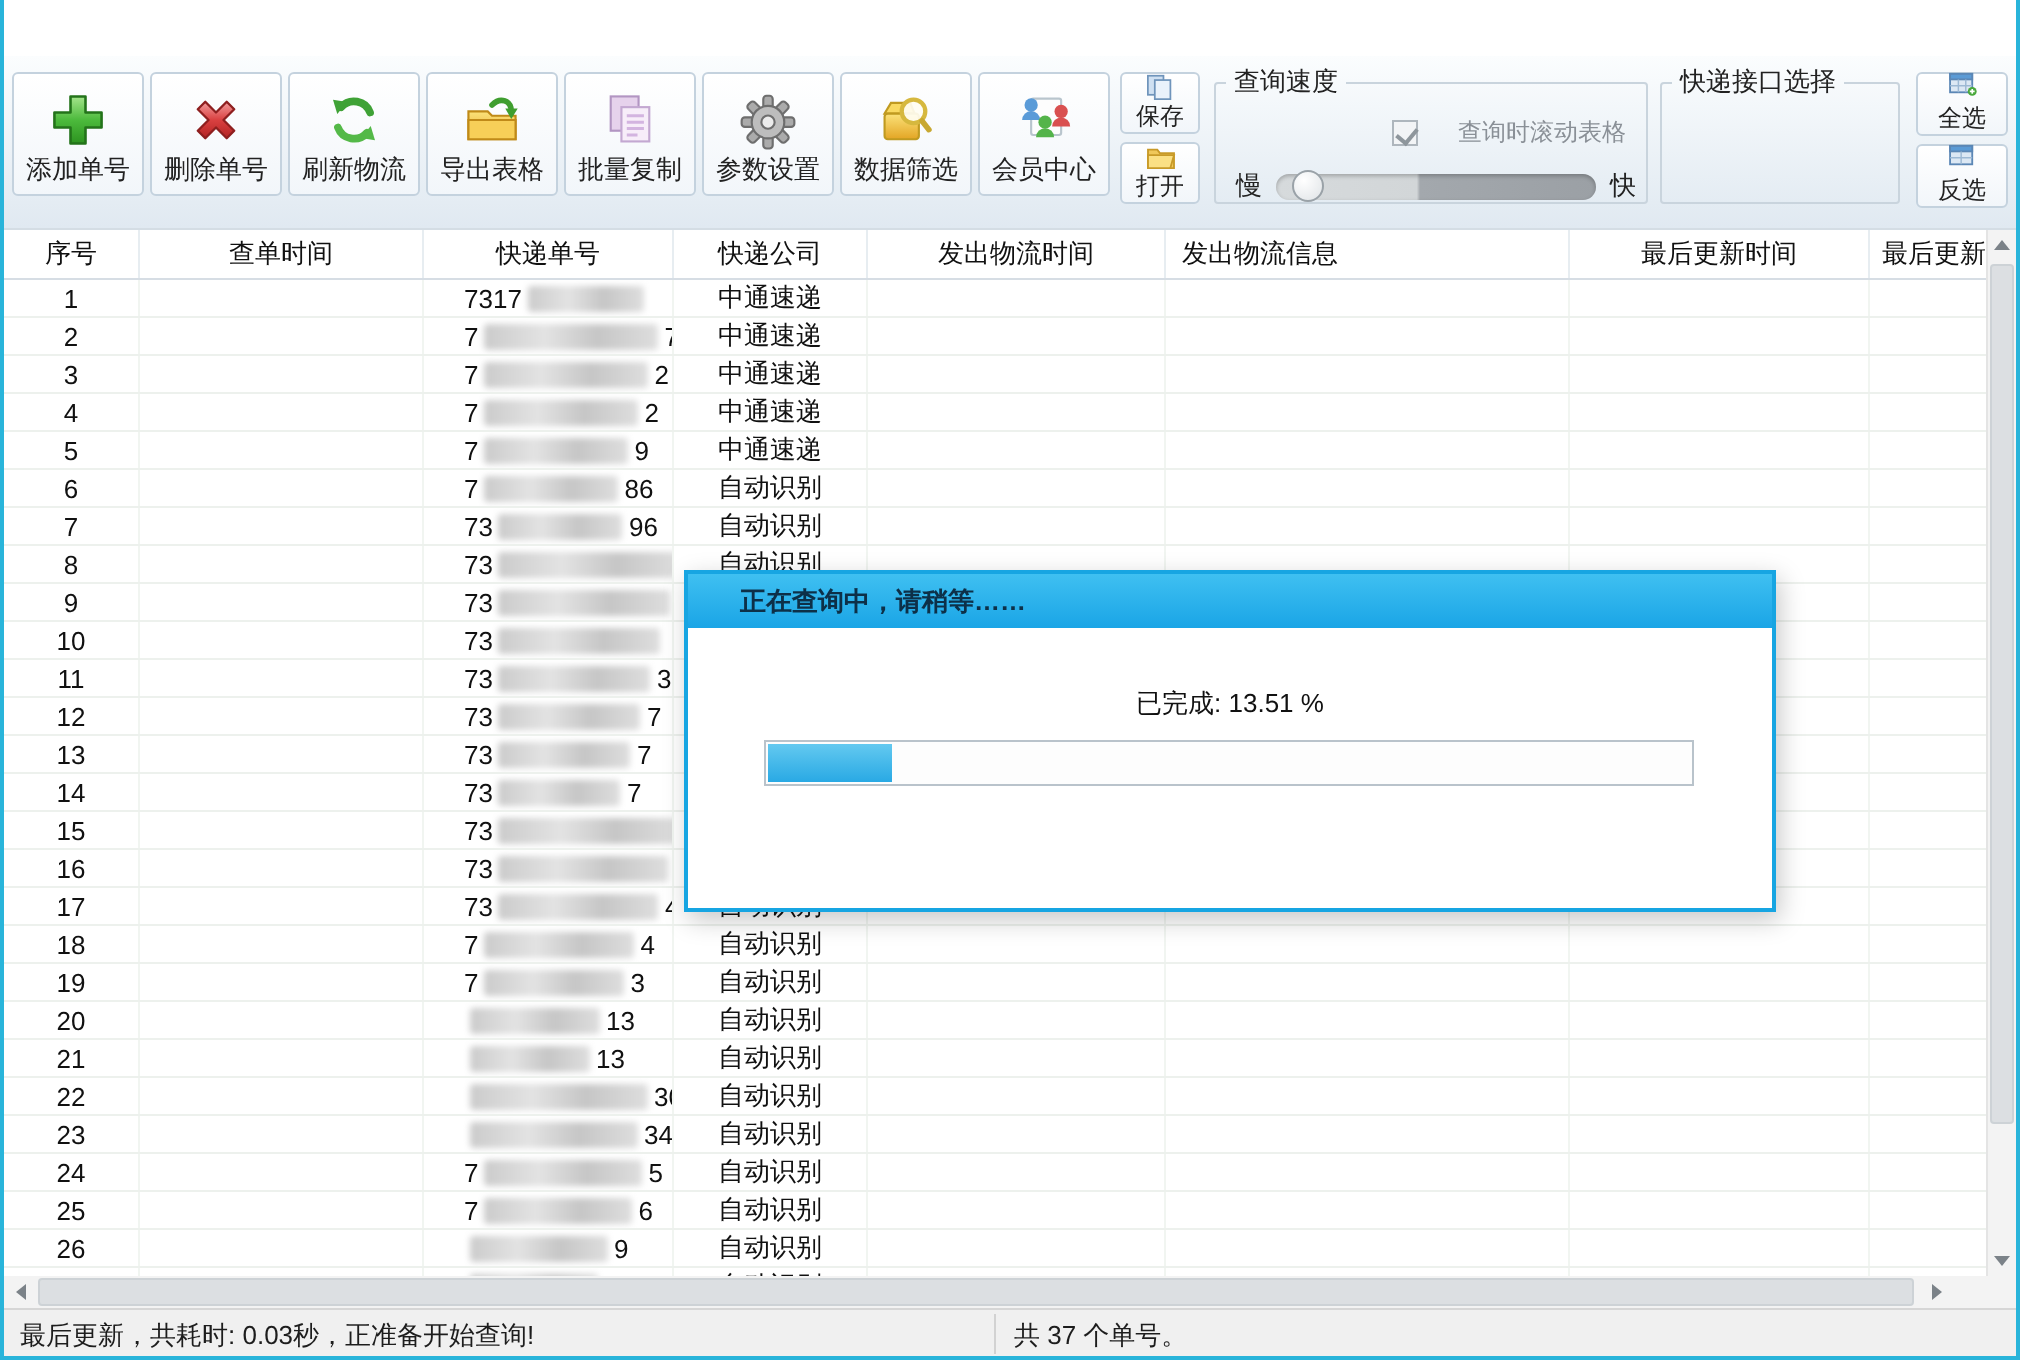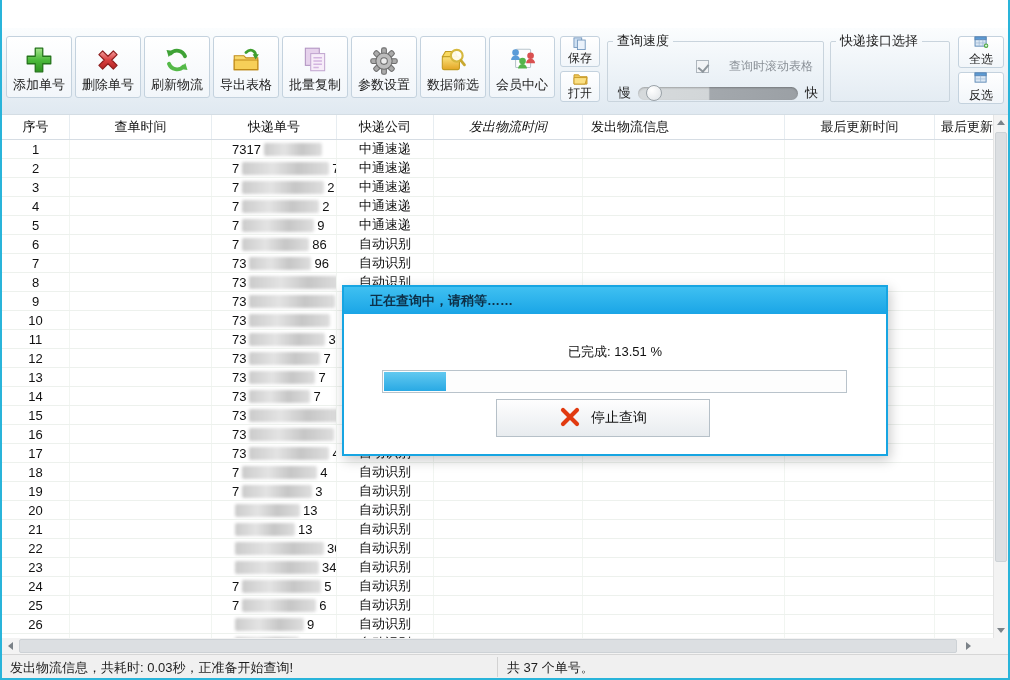--- a/index.html
+++ b/index.html
@@ -40,21 +40,21 @@
   
   .tbl{position:absolute;left:0;top:87px;width:991px;height:523px;background:#fff;overflow:hidden;}
   .thead{display:flex;height:25px;border-bottom:1px solid #d6dde4;background:#fff;}
   .th{border-right:1px solid #e7edf1;display:flex;align-items:center;justify-content:center;font-size:13px;color:#111;overflow:hidden;white-space:nowrap;}
   .row{display:flex;height:19px;border-bottom:1px solid #edf1ed;}
   .td{border-right:1px solid #f1f5f1;display:flex;align-items:center;font-size:13px;color:#111;overflow:hidden;white-space:nowrap;}
   .c0{width:68px;justify-content:center;}
   .c1{width:142px;}
   .c2{width:125px;}
   .c3{width:97px;justify-content:center;}
-  .c4{width:149px;font-style:italic;}
+  .c4{width:149px;}
   .c5{width:202px;}
   .c6{width:150px;}
   .c7{flex:1;border-right:none;}
   .th.c4{justify-content:center;}
   .th.c5{justify-content:flex-start;padding-left:8px;}
   .th.c7{justify-content:flex-start;padding-left:6px;}
   .td.c2{padding-left:20px;justify-content:flex-start;}
   .blur-block{display:inline-block;height:13px;background:linear-gradient(90deg,#cbcbcb,#e3e3e3 35%,#c6c6c6 65%,#dedede);border-radius:2px;filter:blur(1.6px);margin:0 3px;flex:0 0 auto;}
   
   .vscroll{position:absolute;left:991px;top:87px;width:15px;height:523px;background:#f3f3f3;border-left:1px solid #e4e4e4;}
@@ -697,30 +697,22 @@
     <div class="sb-corner"></div>
 
     <div class="dialog">
       <div class="dlg-title">
         <span>正在查询中，请稍等……</span>
       </div>
       <div class="dlg-done">已完成: 13.51 %</div>
       <div class="pbar">
         <div class="pfill" style="width: 13.51%;"></div>
       </div>
-      <div class="stop-btn">
-        <span>
-          <svg width="22" height="22" viewBox="0 0 22 22">
-              <path d="M4 4l14 14M18 4L4 18" stroke="#e13a10" stroke-width="4.2" stroke-linecap="round"></path>
-            </svg>
-        </span>
-        <span>停止查询</span>
-      </div>
     </div>
 
     <div class="statusbar">
-      <span class="status-left">发出物流信息，共耗时: 0.03秒，正准备开始查询!</span>
+      <span class="status-left">最后更新，共耗时: 0.03秒，正准备开始查询!</span>
       <span class="status-sep"></span>
       <span class="status-right">共 37 个单号。</span>
     </div>
 
   </div>
 </div>
 
 </body></html>

